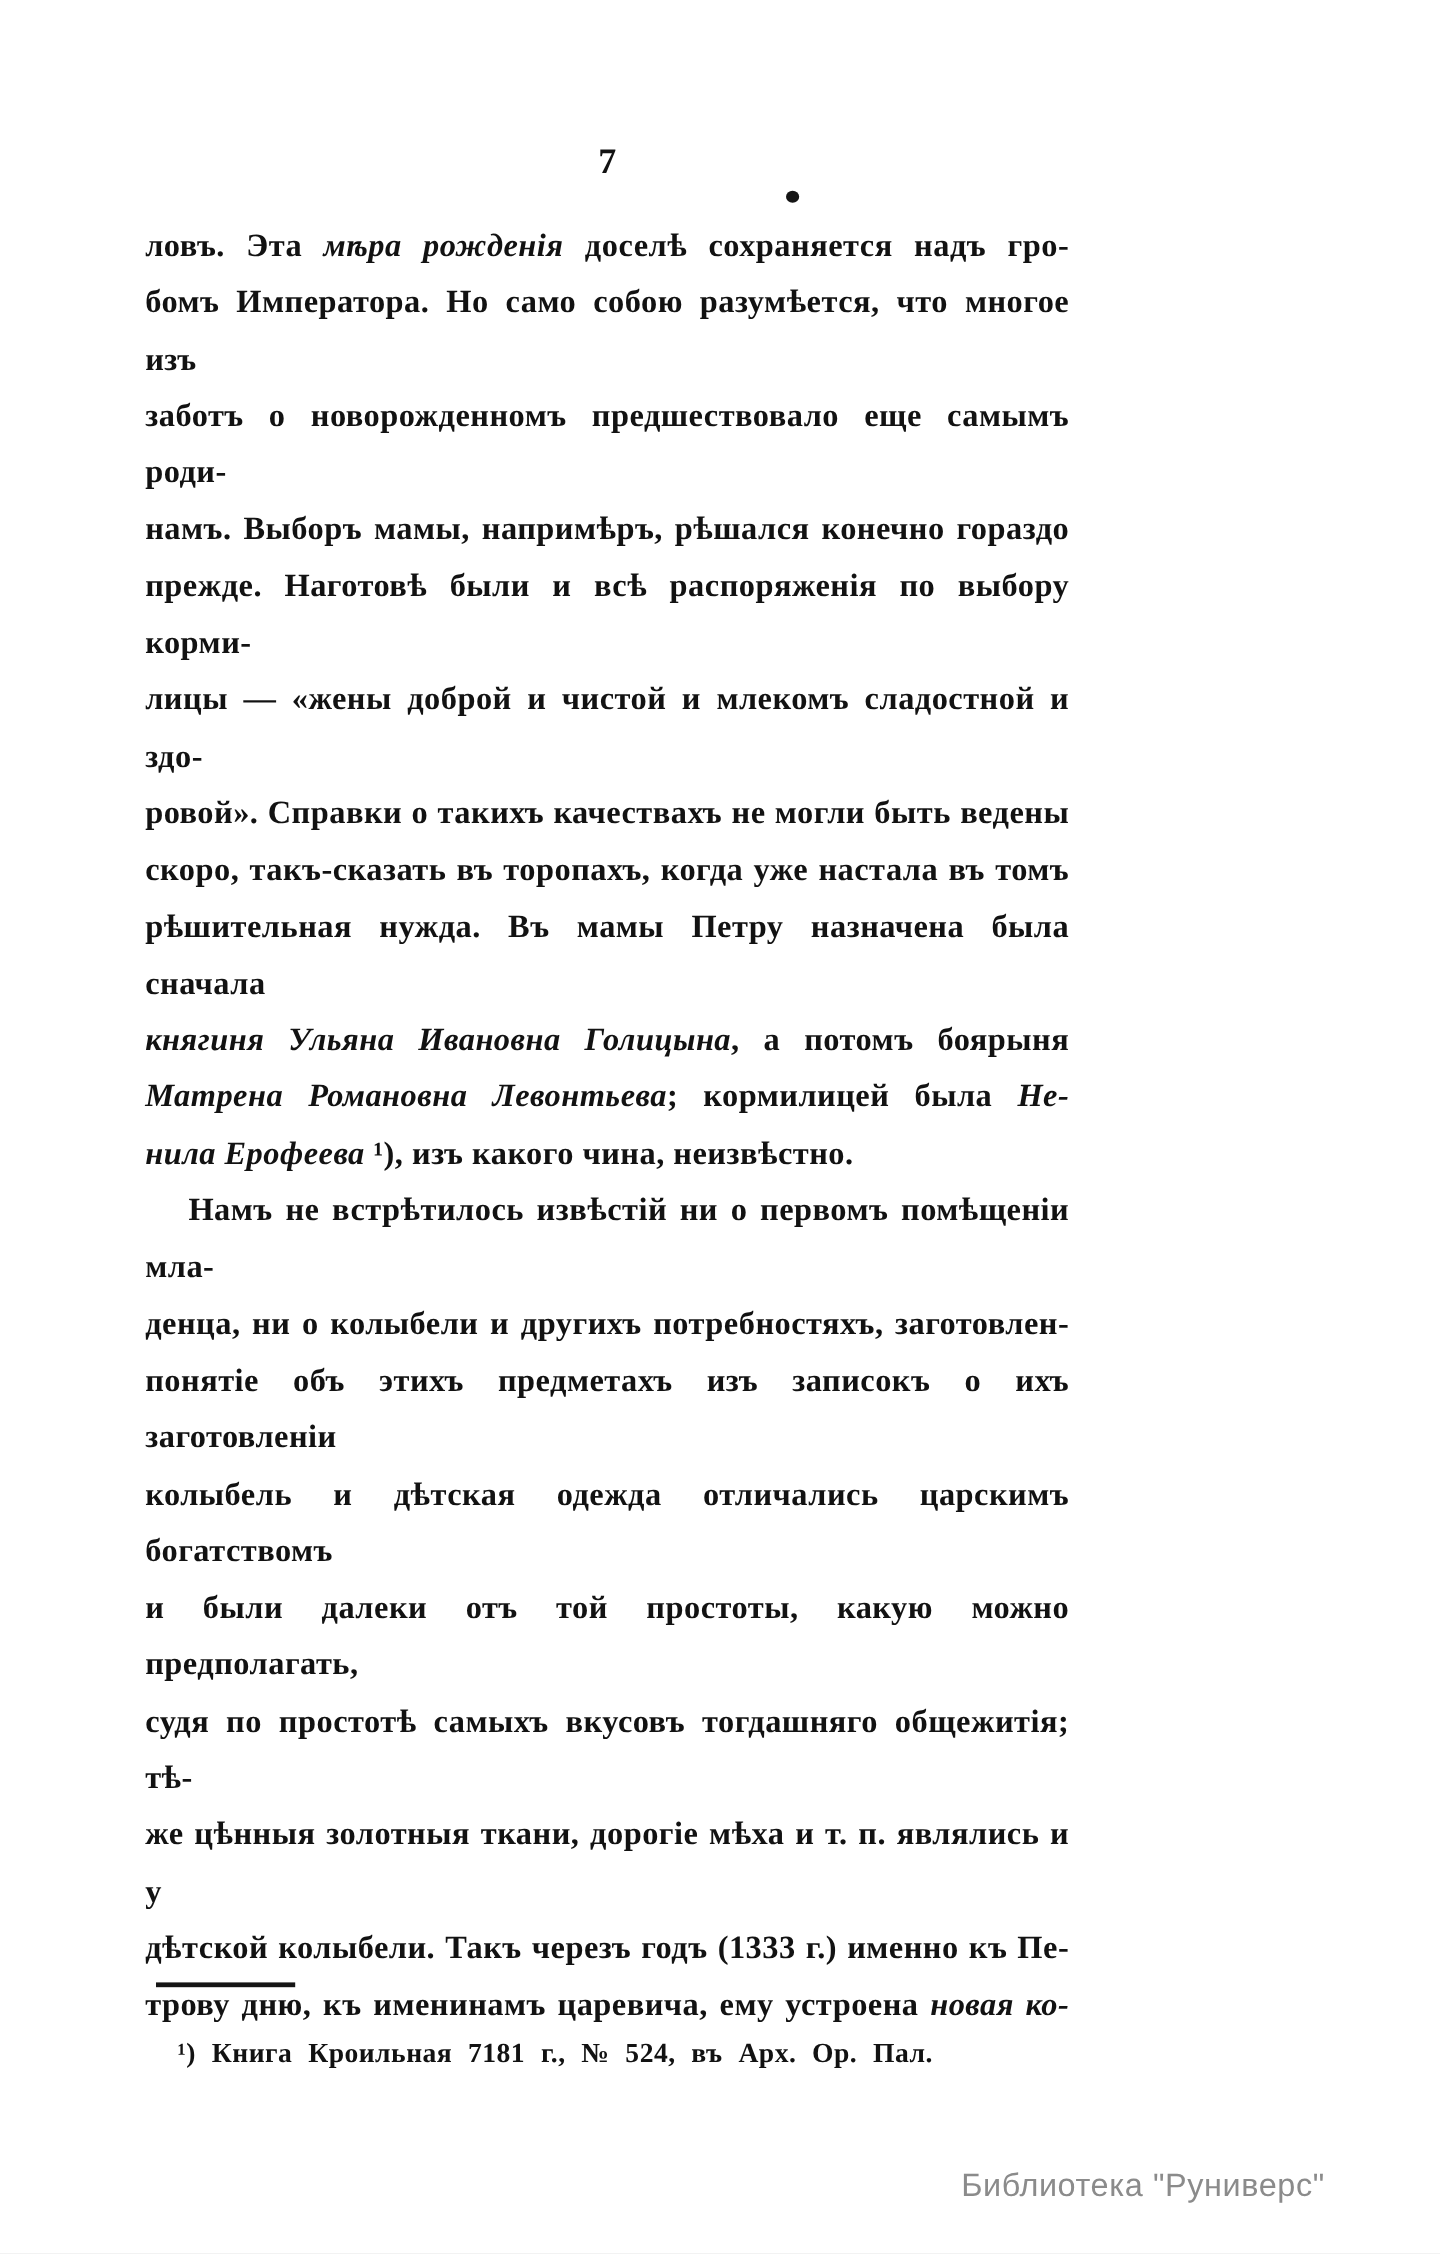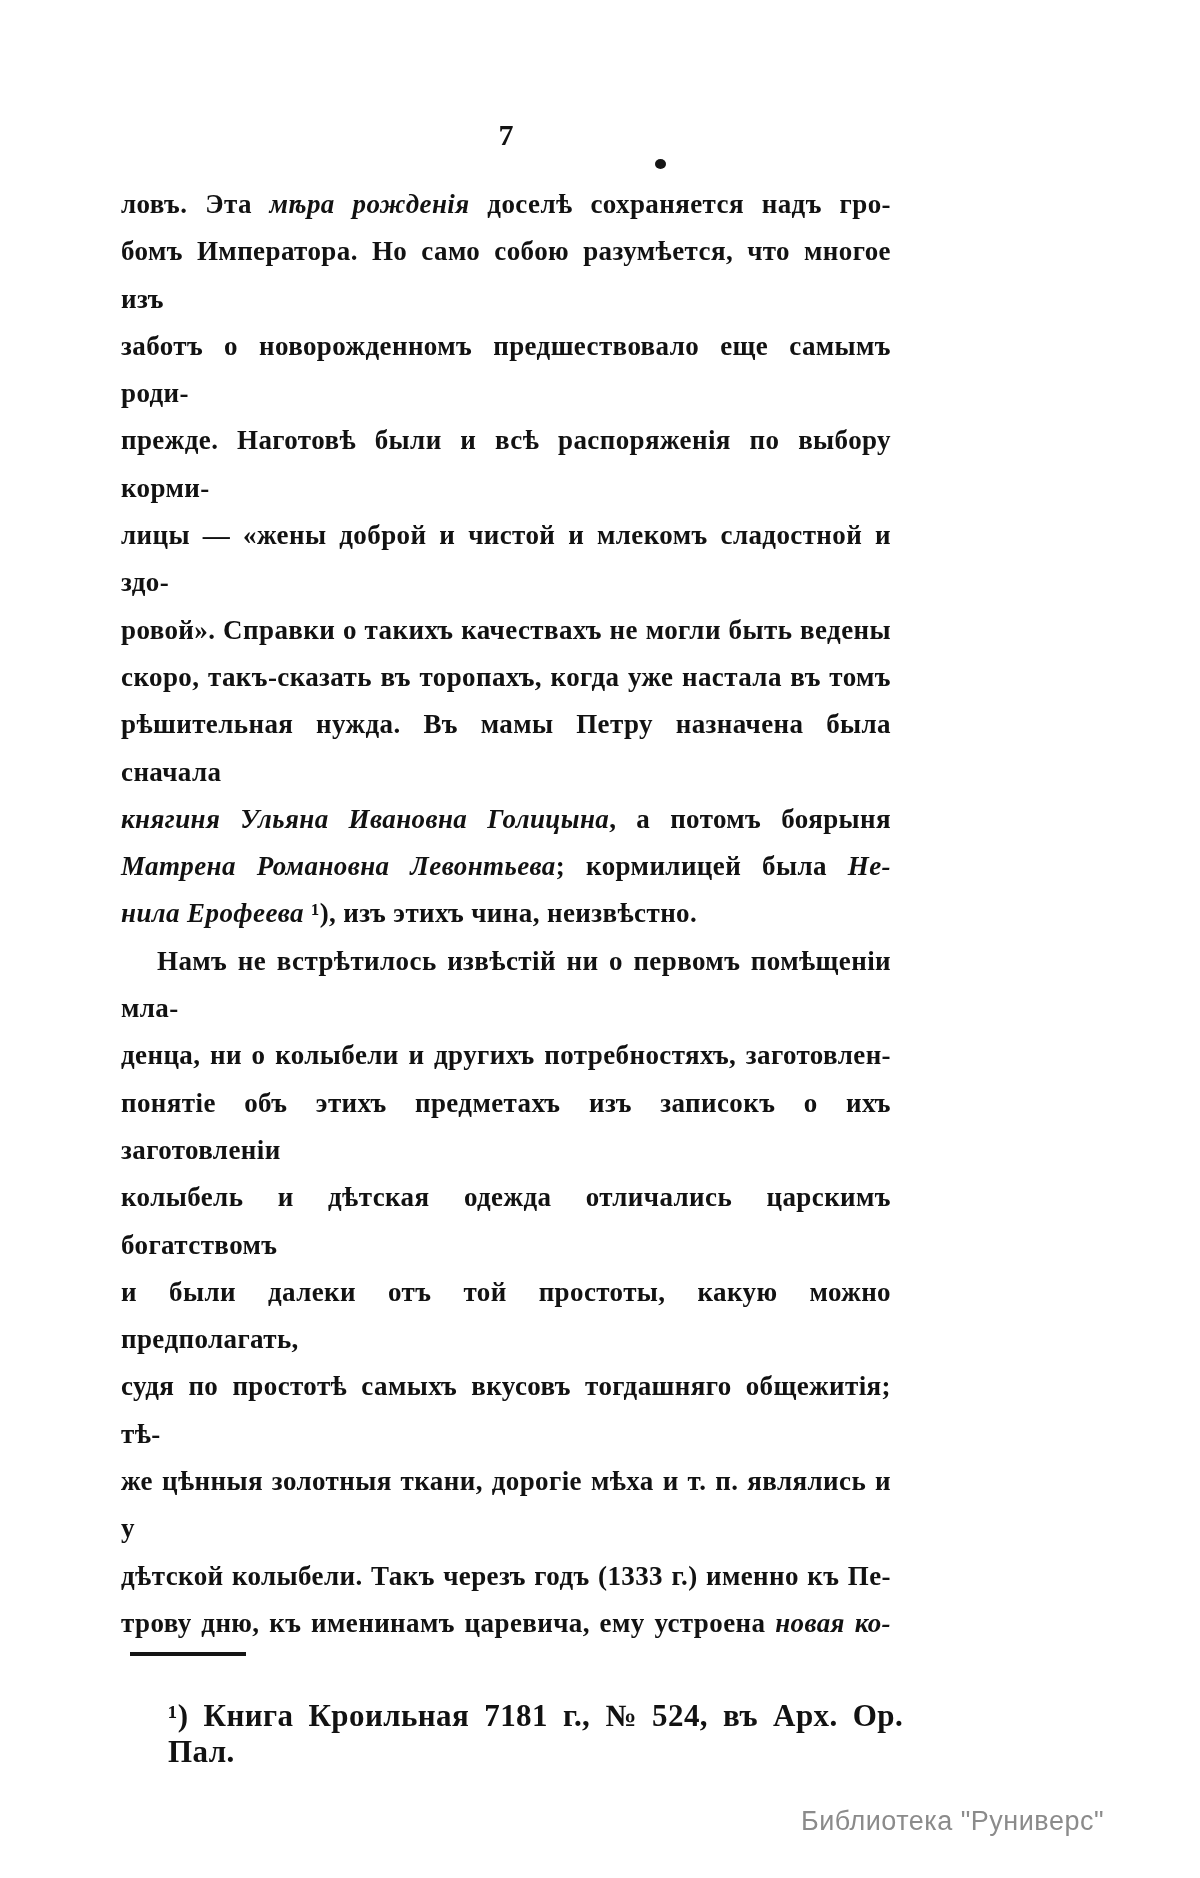--- a/index.html
+++ b/index.html
@@ -52,24 +52,24 @@
   .footnote-rule {
     position: absolute;
     left: 130px;
     top: 1652px;
     width: 116px;
     height: 4px;
     background: #151515;
   }
   .footnote {
     position: absolute;
-    left: 168px;
+    left: 148px;
     top: 1698px;
     width: 745px;
-    font-size: 31px;
+    font-size: 23px;
     font-weight: bold;
     word-spacing: 7px;
     letter-spacing: 0.4px;
   }
   .watermark {
     position: absolute;
     top: 1806px;
     right: 96px;
     font-family: "Liberation Sans", sans-serif;
     font-size: 27px;
@@ -80,28 +80,29 @@
 </head>
 <body>
 
 <div class="page">
   <div class="page-number">7</div>
   <div class="ink-dot"></div>
   <div class="body-text">
       <div class="line"><span>ловъ. Эта </span><span class="it">мѣра рожденія</span><span> доселѣ сохраняется надъ гро-</span></div>
       <div class="line"><span>бомъ Императора. Но само собою разумѣется, что многое изъ</span></div>
       <div class="line"><span>заботъ о новорожденномъ предшествовало еще самымъ роди-</span></div>
+      <div class="line"><span>намъ. Выборъ мамы, напримѣръ, рѣшался конечно гораздо</span></div>
       <div class="line"><span>прежде. Наготовѣ были и всѣ распоряженія по выбору корми-</span></div>
       <div class="line"><span>лицы — «жены доброй и чистой и млекомъ сладостной и здо-</span></div>
       <div class="line"><span>ровой». Справки о такихъ качествахъ не могли быть ведены</span></div>
       <div class="line"><span>скоро, такъ-сказать въ торопахъ, когда уже настала въ томъ</span></div>
       <div class="line"><span>рѣшительная нужда. Въ мамы Петру назначена была сначала</span></div>
       <div class="line"><span class="it">княгиня Ульяна Ивановна Голицына</span><span>, а потомъ боярыня</span></div>
       <div class="line"><span class="it">Матрена Романовна Левонтьева</span><span>; кормилицей была </span><span class="it">Не-</span></div>
-      <div class="line no-just"><span class="it">нила Ерофеева</span><span> ¹), изъ этихъ чина, неизвѣстно.</span></div>
+      <div class="line no-just"><span class="it">нила Ерофеева</span><span> ¹), изъ какого чина, неизвѣстно.</span></div>
       <div class="line indent"><span>Намъ не встрѣтилось извѣстій ни о первомъ помѣщеніи мла-</span></div>
       <div class="line"><span>денца, ни о колыбели и другихъ потребностяхъ, заготовлен-</span></div>
       <div class="line"><span>понятіе объ этихъ предметахъ изъ записокъ о ихъ заготовленіи</span></div>
       <div class="line"><span>колыбель и дѣтская одежда отличались царскимъ богатствомъ</span></div>
       <div class="line"><span>и были далеки отъ той простоты, какую можно предполагать,</span></div>
       <div class="line"><span>судя по простотѣ самыхъ вкусовъ тогдашняго общежитія; тѣ-</span></div>
       <div class="line"><span>же цѣнныя золотныя ткани, дорогіе мѣха и т. п. являлись и у</span></div>
       <div class="line"><span>дѣтской колыбели. Такъ черезъ годъ (1333 г.) именно къ Пе-</span></div>
       <div class="line"><span>трову дню, къ именинамъ царевича, ему устроена </span><span class="it">новая ко-</span></div>
     </div>

